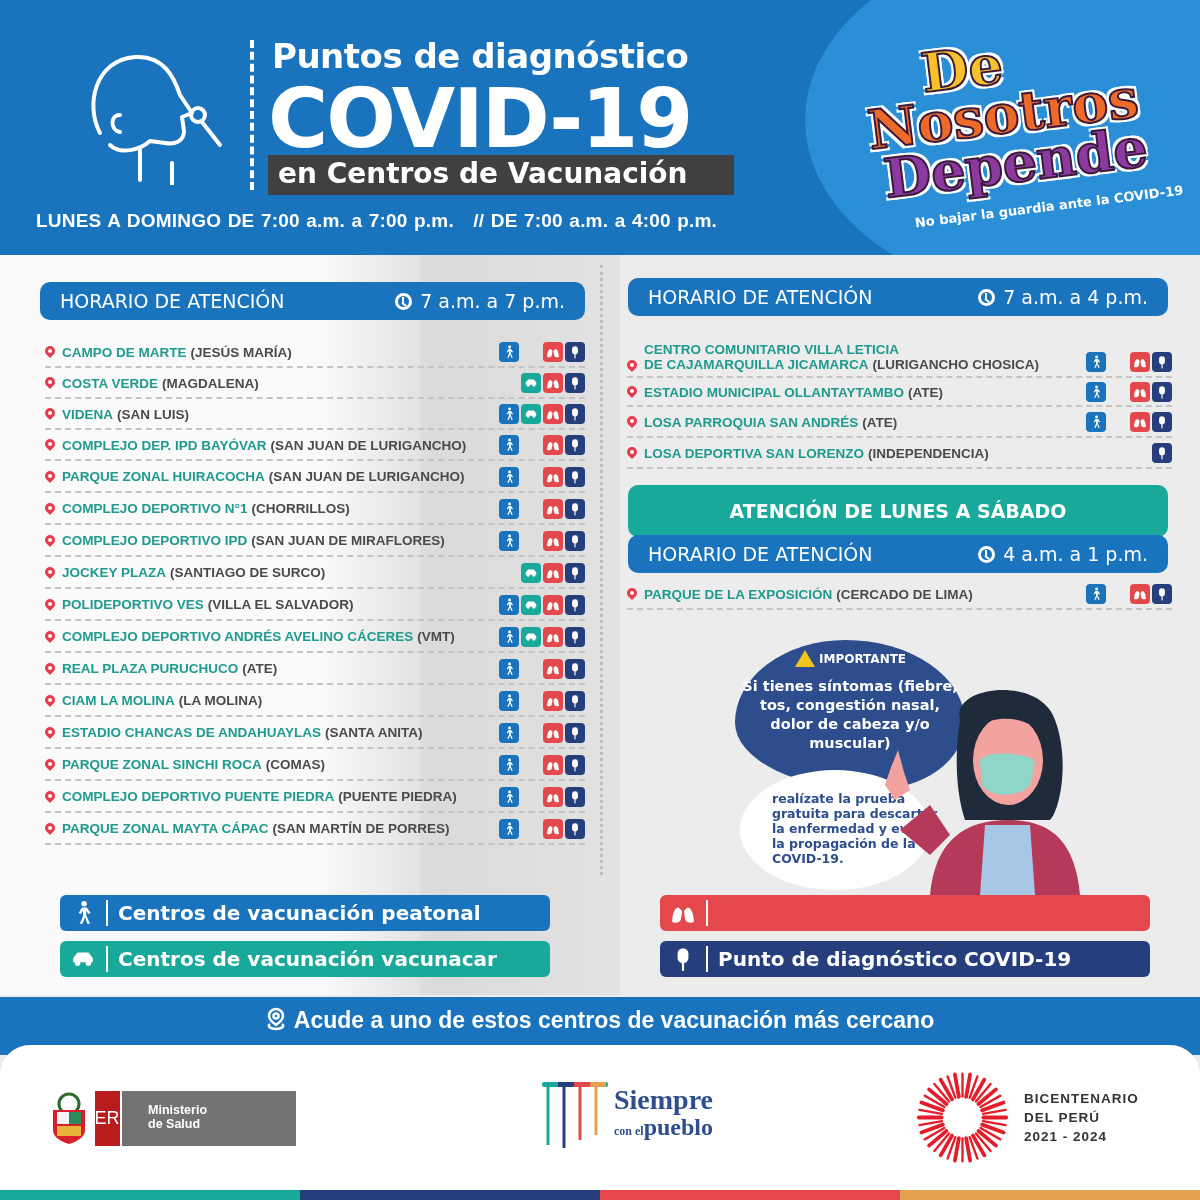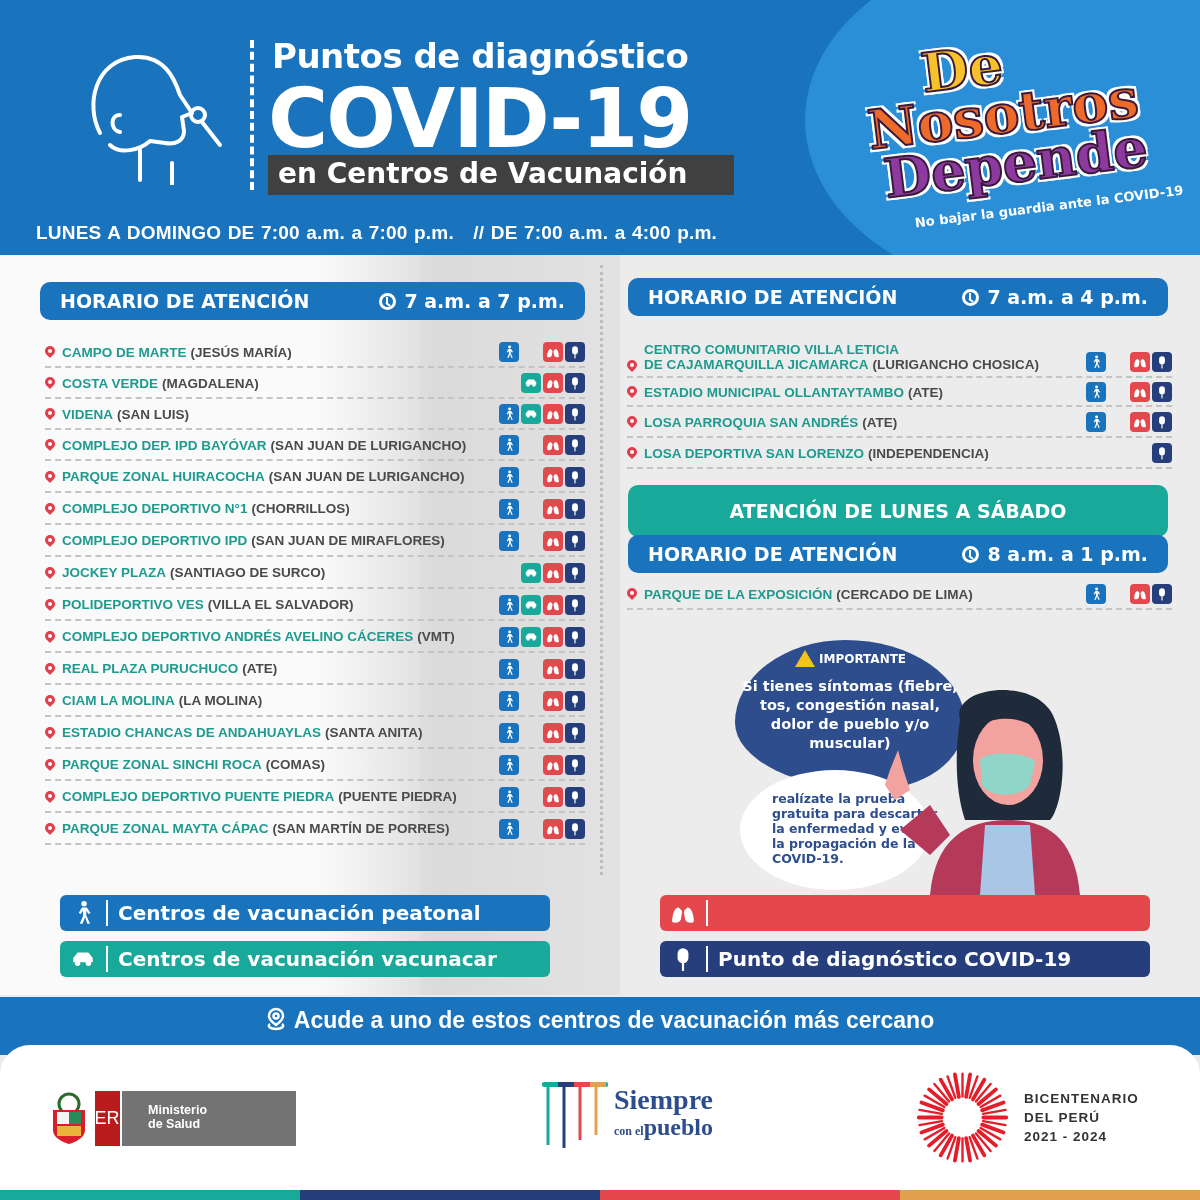--- a/index.html
+++ b/index.html
@@ -4,32 +4,32 @@
 <style>
   * { box-sizing: border-box; margin: 0; padding: 0; }
   body { width: 1200px; height: 1200px; overflow: hidden; font-family: "DejaVu Sans", sans-serif; background: #ececec; position: relative; }
   .header { position: absolute; left: 0; top: 0; width: 1200px; height: 255px; background: #1a73bd; overflow: hidden; }
   .header .bubble { position: absolute; left: 805px; top: -60px; width: 520px; height: 360px; border-radius: 50%; background: #2a8fd6; }
   .face-icon { position: absolute; left: 80px; top: 45px; width: 150px; height: 140px; }
   .dash-line { position: absolute; left: 250px; top: 40px; width: 5px; height: 150px; border-left: 4px dashed #fff; }
   .title-1 { position: absolute; left: 272px; top: 36px; color: #fff; font-family: "DejaVu Sans", sans-serif; font-weight: bold; font-size: 34px; letter-spacing: -0.5px; }
   .title-2 { position: absolute; left: 268px; top: 74px; color: #fff; font-weight: bold; font-size: 82px; letter-spacing: -2px; line-height: 90px; }
   .title-3 { position: absolute; left: 268px; top: 155px; background: #404040; color: #fff; font-weight: bold; font-size: 28px; padding: 2px 10px; height: 40px; width: 466px; }
-  .hours-line { position: absolute; left: 36px; top: 210px; color: #fff; font-weight: bold; font-size: 19px; font-family: "Liberation Sans", sans-serif; letter-spacing: 0.2px; word-spacing: 1px; margin-top: 12px; }
+  .hours-line { position: absolute; left: 36px; top: 210px; color: #fff; font-weight: bold; font-size: 19px; font-family: "Liberation Sans", sans-serif; letter-spacing: 0.2px; word-spacing: 1px; }
   .slogan { position: absolute; left: 860px; top: 30px; width: 320px; height: 210px; transform: rotate(-7deg); }
   .slogan .l1 { position: absolute; left: 70px; top: 0; font-size: 54px; font-weight: bold; font-family: "DejaVu Serif", serif; color: #f6c12a; -webkit-text-stroke: 2px #3a1a3a; text-shadow: 0 0 0 #fff, 3px 3px 0 #fff, -3px -3px 0 #fff, 3px -3px 0 #fff, -3px 3px 0 #fff; }
   .slogan .l2 { position: absolute; left: 10px; top: 50px; font-size: 54px; font-weight: bold; font-family: "DejaVu Serif", serif; color: #ee6a2a; -webkit-text-stroke: 2px #3a1a3a; text-shadow: 3px 3px 0 #fff, -3px -3px 0 #fff, 3px -3px 0 #fff, -3px 3px 0 #fff; }
   .slogan .l3 { position: absolute; left: 20px; top: 100px; font-size: 54px; font-weight: bold; font-family: "DejaVu Serif", serif; color: #8c3aa0; -webkit-text-stroke: 2px #3a1a3a; text-shadow: 3px 3px 0 #fff, -3px -3px 0 #fff, 3px -3px 0 #fff, -3px 3px 0 #fff; }
   .slogan .sub { position: absolute; left: 45px; top: 172px; font-size: 13px; color: #fff; font-weight: bold; white-space: nowrap; }
 
   .bg-brush { position: absolute; left: 320px; top: 255px; width: 300px; height: 740px; background: linear-gradient(90deg, rgba(255,255,255,0) 0%, #d6d6d6 40%, #e0e0e0 100%); opacity: 0.8; }
   .bg-white { position: absolute; left: 0; top: 255px; width: 420px; height: 740px; background: #fafafa; }
   .vdots { position: absolute; left: 600px; top: 265px; width: 8px; height: 610px; border-left: 3px dotted #bdbdbd; }
 
-  .time-bar { position: absolute; height: 38px; border-radius: 10px; background: #1a73bd; color: #fff; font-weight: bold; font-size: 19px; display: flex; align-items: center; padding: 0 20px; font-family: "DejaVu Sans", sans-serif; }
+  .time-bar { position: absolute; height: 38px; border-radius: 10px; background: #1a73bd; color: #fff; font-weight: normal; font-size: 19px; display: flex; align-items: center; padding: 0 20px; font-family: "DejaVu Sans", sans-serif; }
   .time-bar .sep { flex: 1; }
   .clock { display: inline-block; width: 17px; height: 17px; border: 3px solid #fff; border-radius: 50%; position: relative; margin-right: 8px; vertical-align: -2px; }
   .clock::after { content: ""; position: absolute; left: 4px; top: 1px; width: 2px; height: 6px; background: #fff; }
   .clock::before { content: ""; position: absolute; left: 4px; top: 6px; width: 5px; height: 2px; background: #fff; transform: rotate(35deg); transform-origin: left; }
   .teal-bar { position: absolute; height: 52px; border-radius: 10px; background: #19a99a; color: #fff; font-weight: bold; font-size: 19px; display: flex; align-items: center; justify-content: center; }
 
   .row { position: absolute; height: 30px; display: flex; align-items: center; border-bottom: 2px dashed #c4c4c4; }
   .row .pin { width: 10px; height: 12px; margin-right: 7px; flex: none; position: relative; }
   .row .pin::before { content: ""; position: absolute; left: 0; top: 0; width: 10px; height: 10px; background: #e33c4c; border-radius: 50% 50% 50% 0; transform: rotate(-45deg); }
   .row .pin::after { content: ""; position: absolute; left: 3px; top: 3px; width: 4px; height: 4px; background: #fff; border-radius: 50%; }
@@ -122,31 +122,31 @@
   <span class="sep"></span>
   <span class="clock"></span>
   <span>7 a.m. a 4 p.m.</span>
 </div>
 <div id="right-rows"></div>
 <div class="teal-bar" style="left:628px; top:485px; width:540px;">ATENCIÓN DE LUNES A SÁBADO</div>
 <div class="time-bar" style="left:628px; top:535px; width:540px;">
   <span>HORARIO DE ATENCIÓN</span>
   <span class="sep"></span>
   <span class="clock"></span>
-  <span>8 a.m. a 1 p.m.</span>
+  <span>4 a.m. a 1 p.m.</span>
 </div>
 <div id="right-rows2"></div>
 
 <div class="imp-bubble"></div>
 <div class="imp-bubble2"></div>
 <div class="imp-title">
   <span class="warn"></span>
   <span>IMPORTANTE</span>
 </div>
-<div class="imp-text">Si tienes síntomas (fiebre, tos, congestión nasal, dolor de pueblo y/o muscular)</div>
+<div class="imp-text">Si tienes síntomas (fiebre, tos, congestión nasal, dolor de cabeza y/o muscular)</div>
 <div class="imp-text2">realízate la prueba gratuita para descartar la enfermedad y evitar la propagación de la COVID-19.</div>
 
 <svg class="woman" viewBox="0 0 220 215">
   <path d="M90 40 C80 5 170 -5 185 40 C200 80 190 130 180 140 L95 140 C85 110 85 70 90 40Z" fill="#1f2a3a"></path>
   <ellipse cx="138" cy="80" rx="35" ry="45" fill="#f2a3a0"></ellipse>
   <path d="M100 55 C110 35 160 30 175 60 L170 45 C150 25 110 25 100 55Z" fill="#1f2a3a"></path>
   <path d="M110 80 C115 70 160 72 165 82 L160 105 C150 118 120 118 112 105Z" fill="#8fd6c8"></path>
   <path d="M60 215 C65 160 95 140 138 140 C180 140 205 160 210 215Z" fill="#b53a5a"></path>
   <path d="M115 145 L160 145 L165 215 L110 215Z" fill="#a8c6e6"></path>
   <path d="M30 150 L60 125 L80 155 L60 175Z" fill="#b53a5a"></path>

